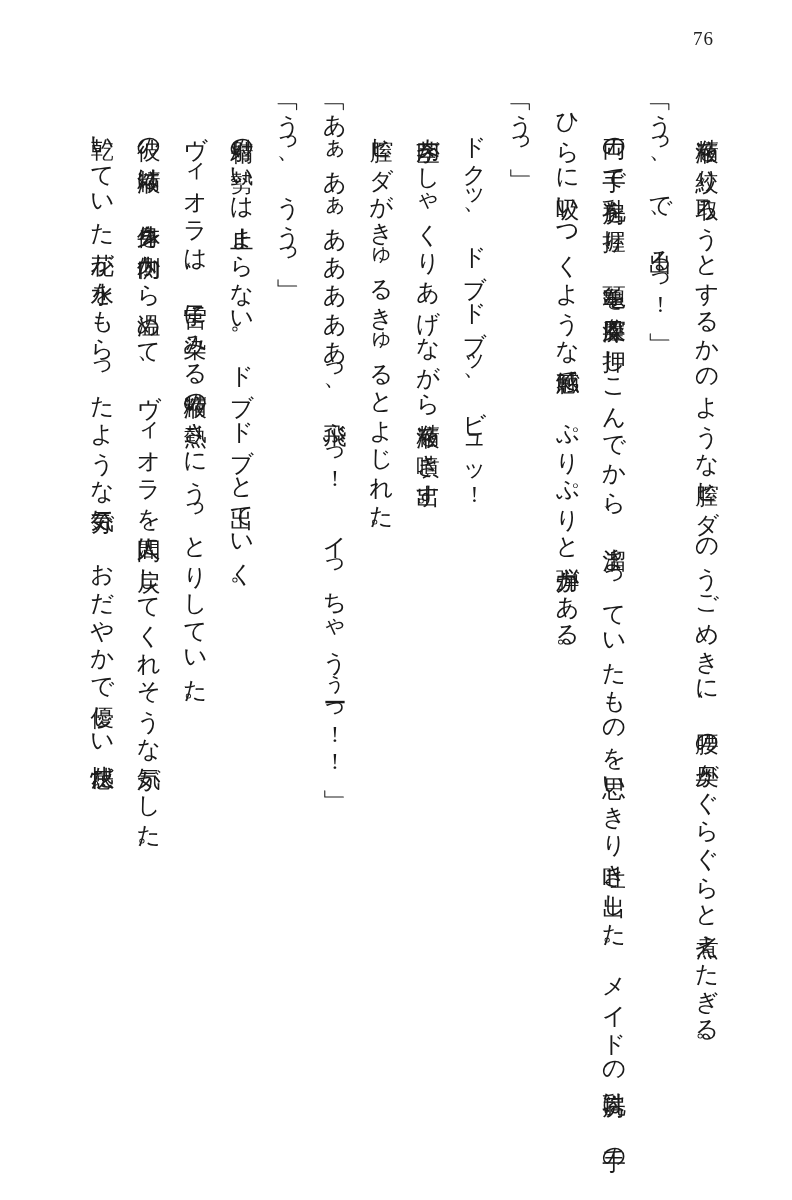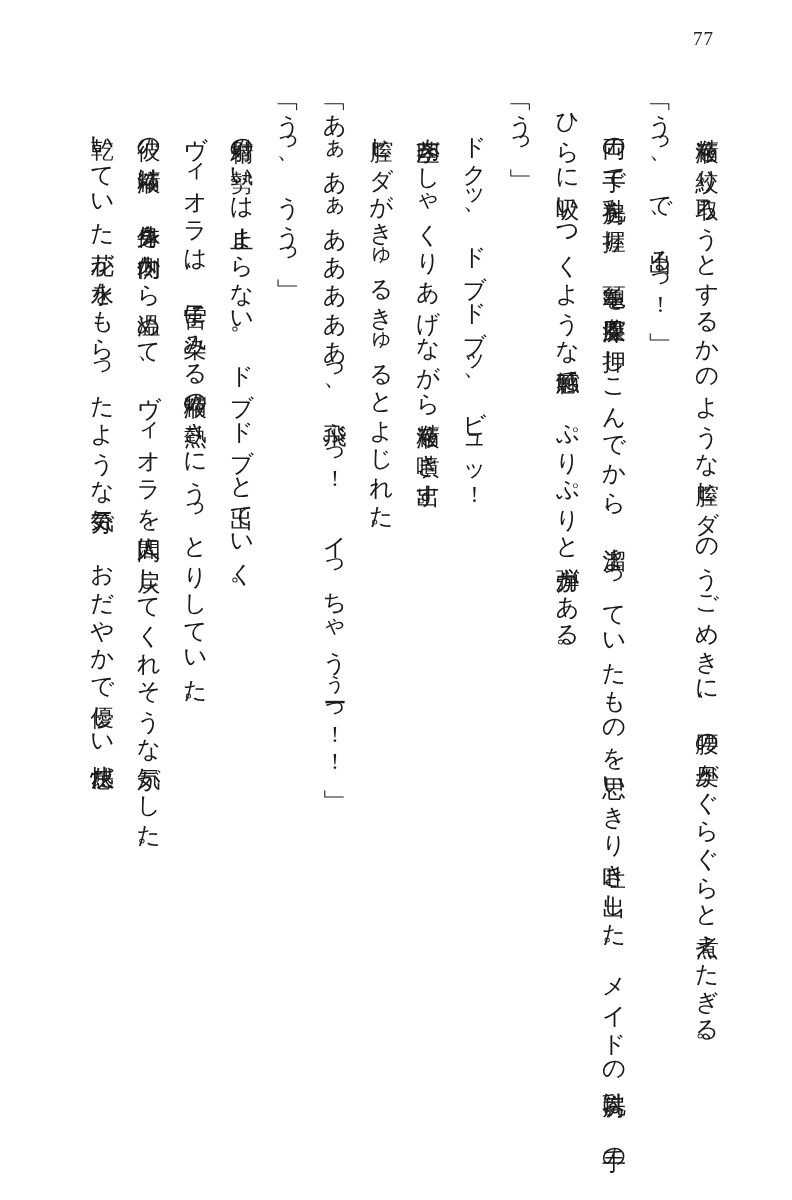--- a/index.html
+++ b/index.html
@@ -45,21 +45,21 @@
   }
   .body-text p.indent {
     text-indent: 1em;
   }
 </style>
 </head>
 <body>
 
 <div class="page">
 
-  <div class="page-number">77</div>
+  <div class="page-number">76</div>
 
   <div class="body-text">
     <p class="indent">精液を絞り取ろうとするかのような膣ヒダのうごめきに、腰の奥がぐらぐらと煮えたぎる。</p>
     <p>「うっ、で、出るっ!」</p>
     <p class="indent">両の手で乳房を握り、亀頭を膣奥深く押しこんでから、溜まっていたものを思いきり吐き出した。メイドの乳房は、手のひらに吸いつくような感触で、ぷりぷりと弾力がある。</p>
     <p>「うっ」</p>
     <p class="indent">ドクッ、ドブドブッ、ビュッ!</p>
     <p class="indent">肉茎がしゃくりあげながら精液を噴き出す。</p>
     <p class="indent">膣ヒダがきゅるきゅるとよじれた。</p>
     <p>「あぁあぁあああああっ、飛ぶっ! イっちゃうぅーっ!!」</p>

